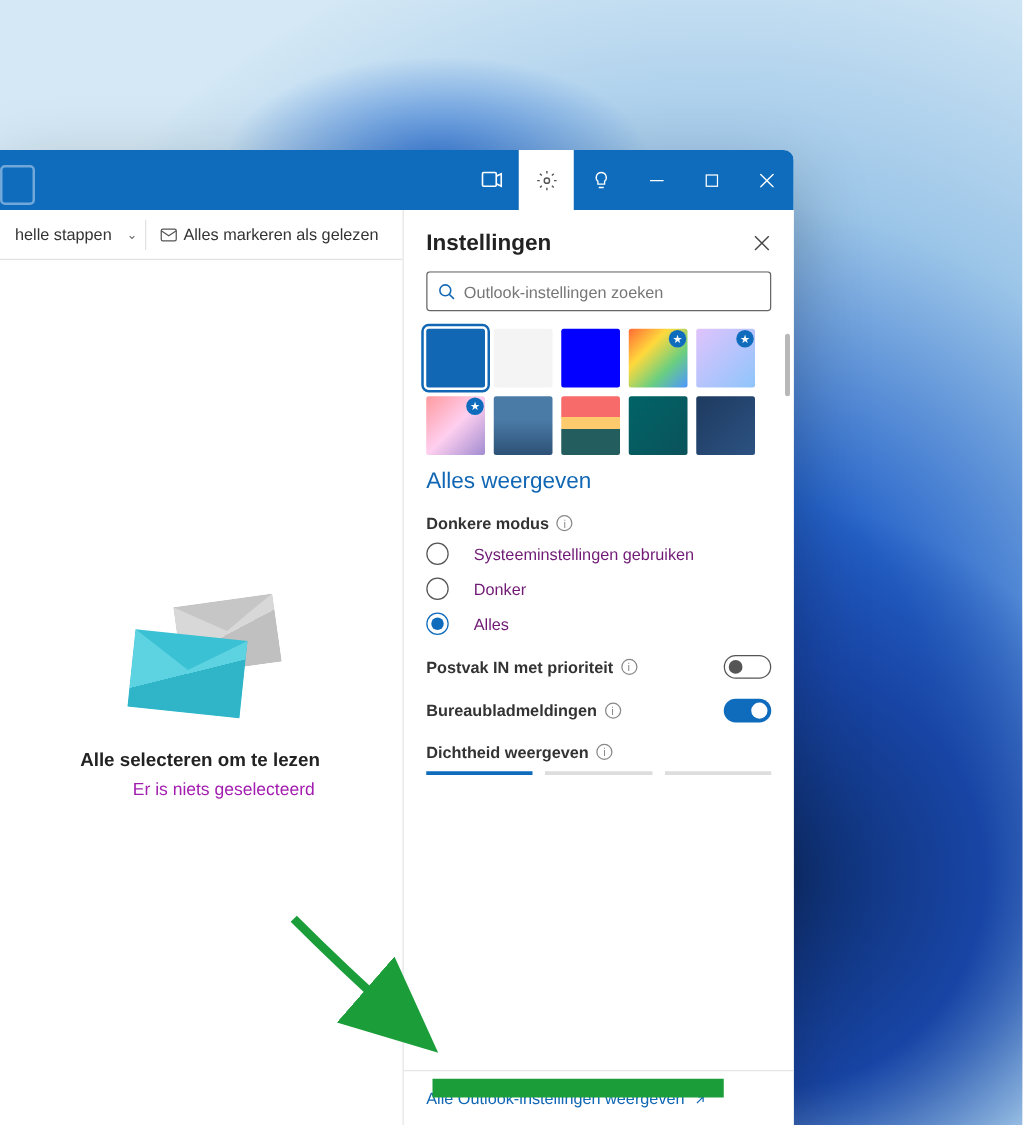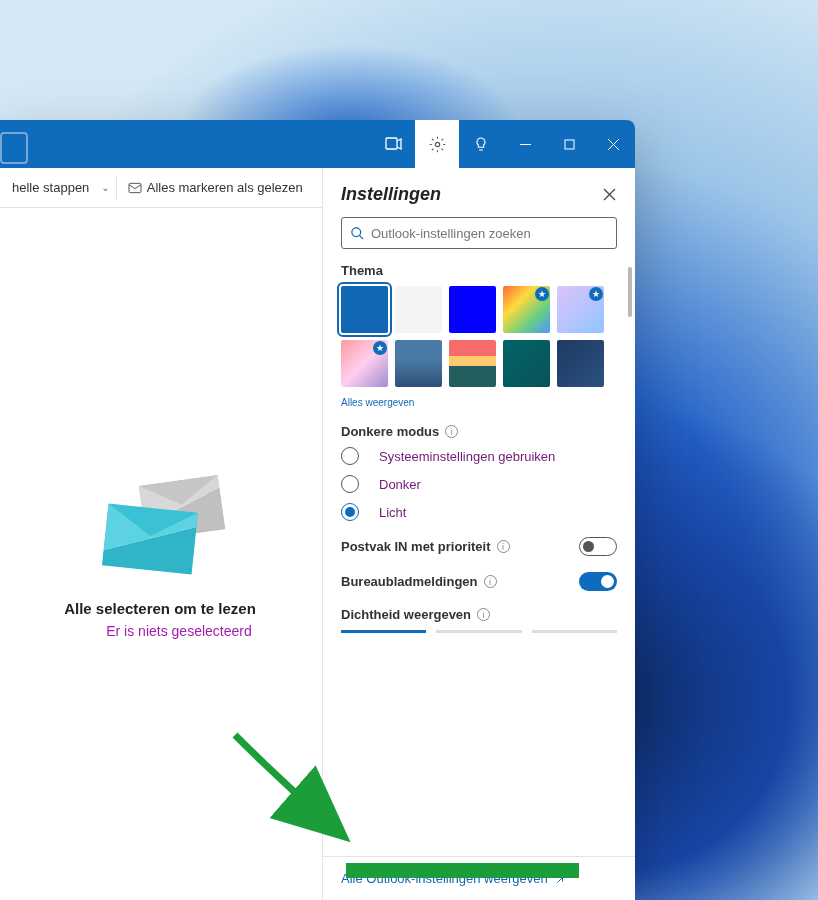--- a/index.html
+++ b/index.html
@@ -38,39 +38,39 @@
 .env-front::before { content: ''; position: absolute; inset: 0; background: linear-gradient(160deg, #5dd3e2 50%, #2fb4c8 50%); clip-path: polygon(0 0, 50% 45%, 100% 0, 100% 100%, 0 100%); }
 .main-title { font-size: 15px; font-weight: 600; color: #222; margin-bottom: 6px; }
 .main-sub { font-size: 14px; color: #a21caf; margin-left: 38px; }
 
 .settings-panel {
   position: absolute; right: 0; top: 48px; width: 313px; bottom: 0;
   background: #fff; border-left: 1px solid #e5e5e5;
   display: flex; flex-direction: column;
 }
 .settings-header { display: flex; justify-content: space-between; align-items: center; padding: 16px 16px 12px 18px; }
-.settings-title { font-size: 18px; font-weight: 600; color: #222; font-style: italic; }
+.settings-title { font-size: 18px; font-weight: 600; color: #222; }
 .close-x { cursor: pointer; color: #444; font-size: 14px; width: 20px; height: 20px; display: flex; align-items: center; justify-content: center; }
 
 .settings-body { flex: 1; overflow-y: auto; padding: 0 18px; position: relative; }
 .settings-scrollbar { position: absolute; right: 3px; top: 50px; width: 4px; height: 50px; background: #b8b8b8; border-radius: 2px; }
 
 .search-box { border: 1px solid #666; border-radius: 3px; height: 32px; display: flex; align-items: center; padding: 2px 8px; margin-bottom: 14px; }
 .search-box svg { flex-shrink: 0; }
 .search-text { color: #767676; font-size: 13px; margin-left: 6px; }
 
 .section-label { font-size: 13px; font-weight: 600; color: #333; margin: 6px 0 8px; display: flex; align-items: center; gap: 6px; }
 .info-icon { width: 13px; height: 13px; border: 1px solid #888; border-radius: 50%; display: inline-flex; align-items: center; justify-content: center; font-size: 9px; color: #888; font-weight: normal; }
 
 .theme-grid { display: grid; grid-template-columns: repeat(5, 47px); gap: 7px; margin-bottom: 10px; }
 .theme-tile { width: 47px; height: 47px; cursor: pointer; position: relative; border-radius: 2px; }
 .theme-tile.selected { outline: 2px solid #1267b4; outline-offset: 2px; }
 .star-badge { position: absolute; top: 1px; right: 1px; width: 14px; height: 14px; background: #0f6cbd; border-radius: 50%; color: #fff; font-size: 9px; display: flex; align-items: center; justify-content: center; }
 
-.link-text { color: #1267b4; font-size: 10px; cursor: pointer; margin: 4px 0 16px; display: block; }
+.link-text { color: #1267b4; font-size: 18px; cursor: pointer; margin: 4px 0 16px; display: block; }
 
 .radio-group { margin-bottom: 16px; }
 .radio-item { display: flex; align-items: center; gap: 20px; margin-bottom: 10px; font-size: 13px; color: #701a75; cursor: pointer; }
 .radio-circle { width: 18px; height: 18px; border: 1px solid #555; border-radius: 50%; display: flex; align-items: center; justify-content: center; }
 .radio-circle.checked { border-color: #0f6cbd; }
 .radio-circle.checked::after { content: ''; width: 10px; height: 10px; background: #0f6cbd; border-radius: 50%; }
 
 .toggle-row { display: flex; justify-content: space-between; align-items: center; margin-bottom: 16px; }
 .toggle-row .section-label { margin: 0; }
 .toggle { width: 38px; height: 19px; border-radius: 10px; position: relative; cursor: pointer; }
@@ -174,21 +174,20 @@
       <div class="settings-scrollbar"></div>
 
       <div class="search-box">
         <svg width="15" height="15" viewBox="0 0 24 24" fill="none" stroke="#1267b4" stroke-width="2">
             <circle cx="10" cy="10" r="7"></circle>
             <line x1="21" y1="21" x2="15" y2="15"></line>
           </svg>
         <span class="search-text">Outlook-instellingen zoeken</span>
       </div>
 
-      <div class="section-label">Thema</div>
       <div class="theme-grid">
         <div class="theme-tile selected" style="background:#1267b4"></div>
         <div class="theme-tile" style="background:#f4f4f4"></div>
         <div class="theme-tile" style="background:#0400ff"></div>
         <div class="theme-tile" style="background:linear-gradient(135deg,#ff6b35,#ffd93d,#6bcf7f,#4d96ff)">
             <span class="star-badge">★</span>
           </div>
         <div class="theme-tile" style="background:linear-gradient(135deg,#e0c3fc,#8ec5fc)">
             <span class="star-badge">★</span>
           </div>
@@ -210,21 +209,21 @@
         <div class="radio-item">
           <span class="radio-circle"></span>
           <span>Systeeminstellingen gebruiken</span>
         </div>
         <div class="radio-item">
           <span class="radio-circle"></span>
           <span>Donker</span>
         </div>
         <div class="radio-item">
           <span class="radio-circle checked"></span>
-          <span>Licht</span>
+          <span>Alles</span>
         </div>
       </div>
 
       <div class="toggle-row">
         <div class="section-label">
           <span>Postvak IN met prioriteit</span>
           <span class="info-icon">i</span>
         </div>
         <div class="toggle off"></div>
       </div>

